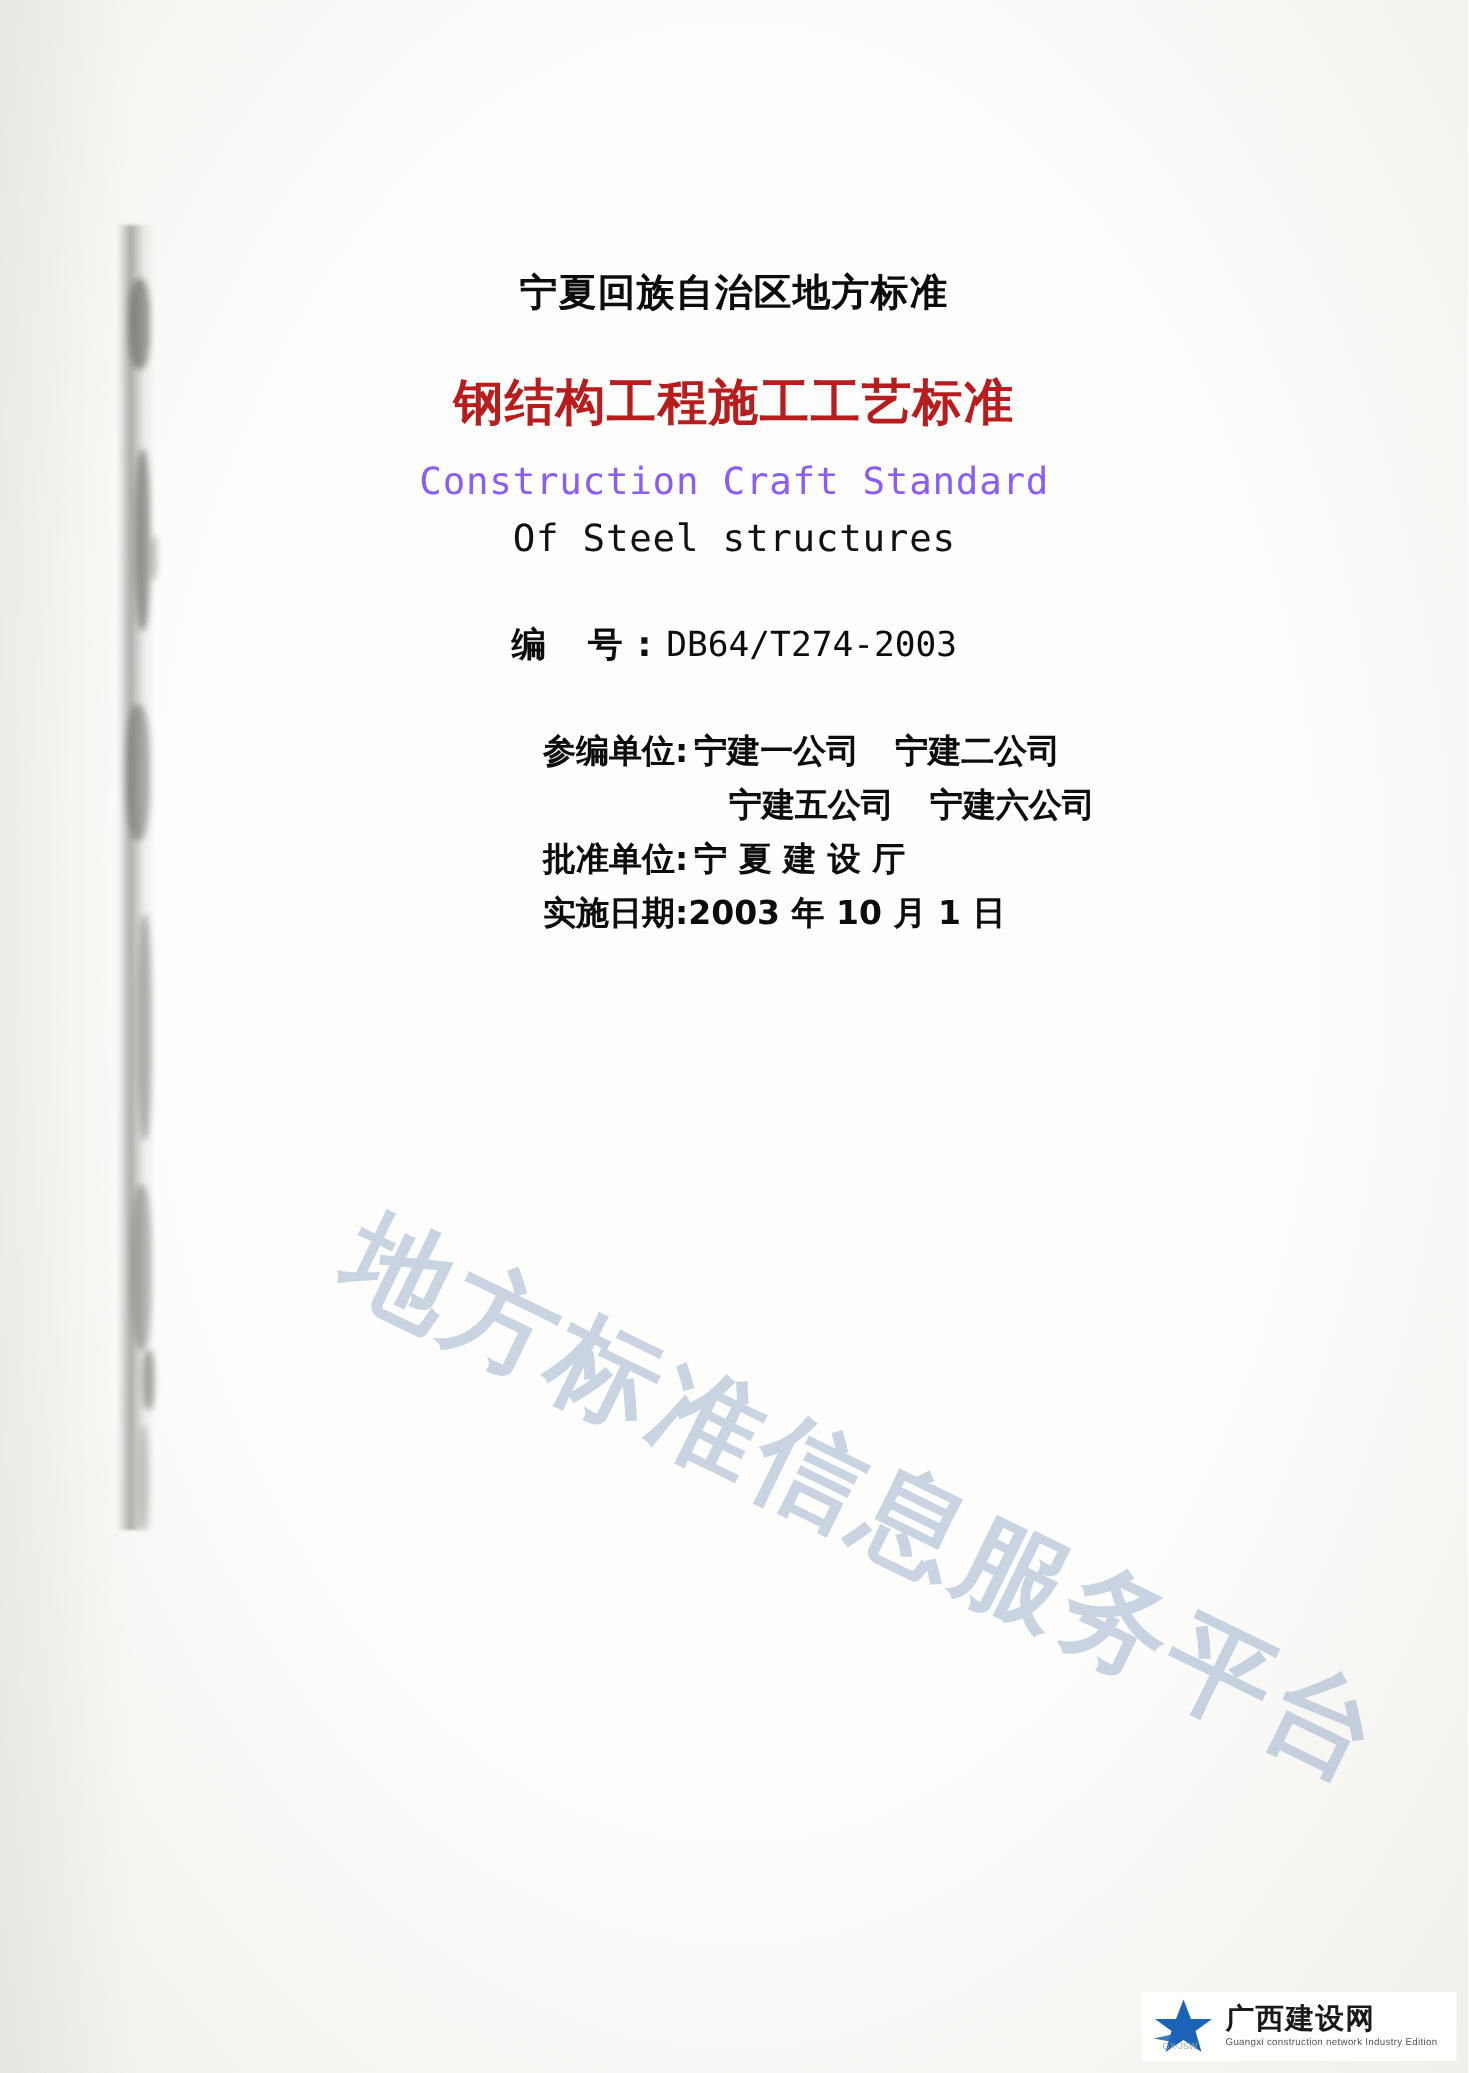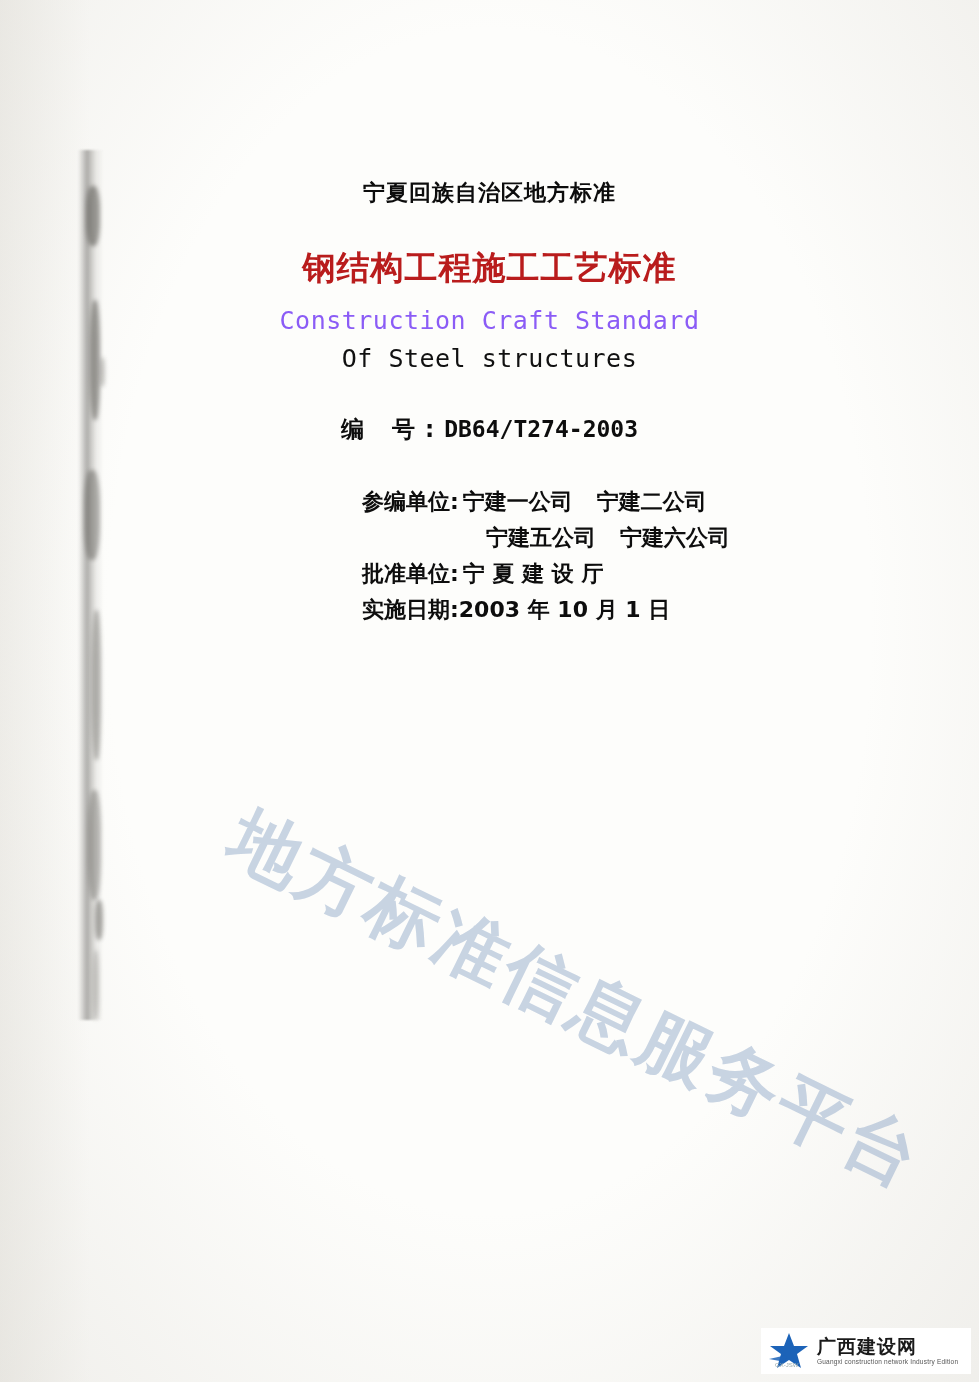--- a/index.html
+++ b/index.html
@@ -61,21 +61,21 @@
     z-index: 3;
   }
 
   .title-zh {
     position: absolute;
     left: 0; right: 0;
     top: 178px;
     text-align: center;
     font-family: "DejaVu Sans", sans-serif;
     font-weight: 700;
-    font-size: 22px;
+    font-size: 25px;
     letter-spacing: 1px;
     color: #0c0c0c;
   }
   .title-main {
     position: absolute;
     left: 0; right: 0;
     top: 246px;
     text-align: center;
     font-family: "DejaVu Sans", sans-serif;
     font-weight: 700;
@@ -107,21 +107,21 @@
     position: absolute;
     left: 0; right: 0;
     top: 414px;
     text-align: center;
     font-family: "DejaVu Sans", sans-serif;
     font-weight: 700;
     font-size: 23px;
     color: #0d0d0d;
   }
   .code-label { letter-spacing: 10px; }
-  .code-value { font-family: "DejaVu Sans Mono", monospace; font-weight: 700; letter-spacing: 0px; margin-top: 41px; }
+  .code-value { font-family: "DejaVu Sans Mono", monospace; font-weight: 400; letter-spacing: 0px; margin-top: 41px; }
 
   .meta {
     position: absolute;
     left: 362px;
     top: 484px;
     font-family: "DejaVu Sans", sans-serif;
     font-size: 22px;
     color: #0d0d0d;
     line-height: 36px;
   }

